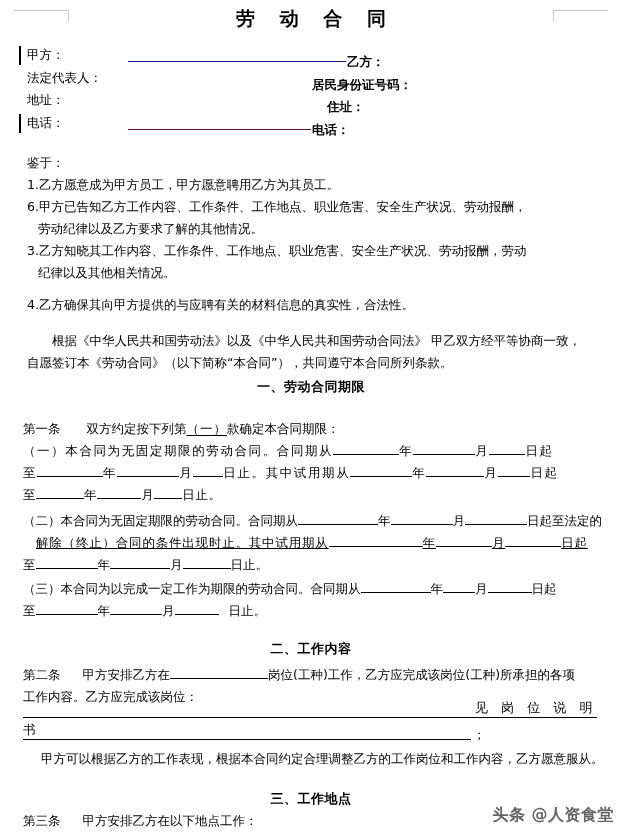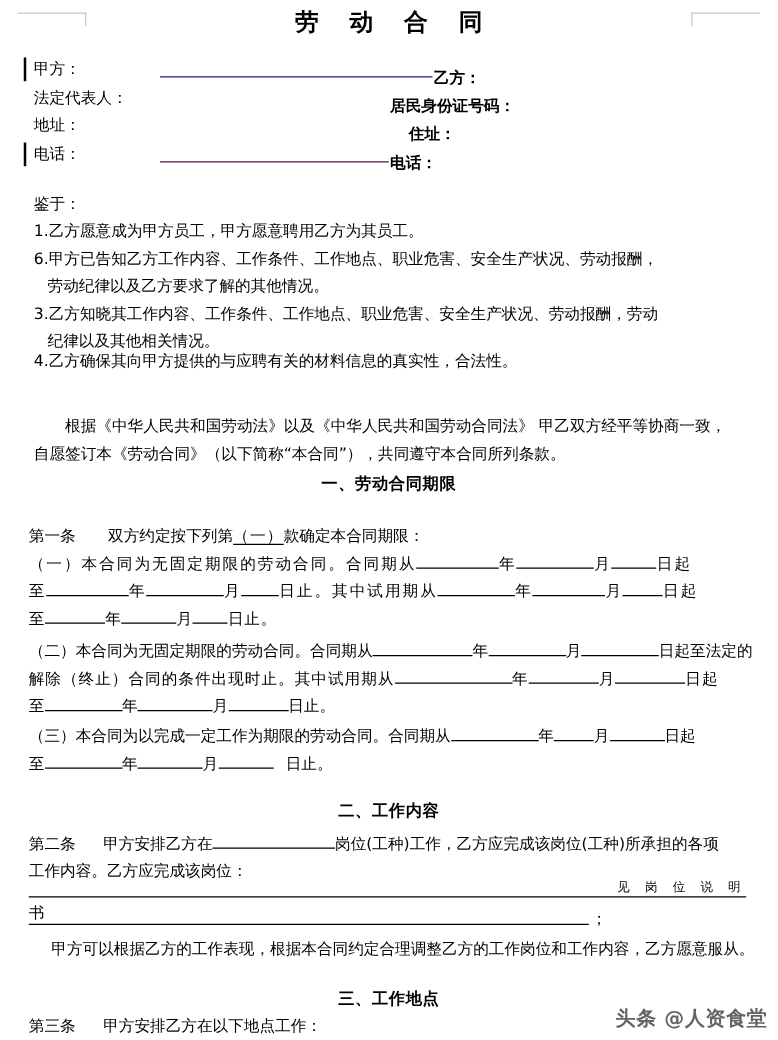--- a/index.html
+++ b/index.html
@@ -128,21 +128,21 @@
   
   .ul-row {
     position: absolute;
     border-bottom: 1px solid #000;
     height: 17px;
   }
   .ul-row .txt {
     position: absolute;
     right: 0;
     bottom: 0px;
-    font-size: 10px;
+    font-size: 13px;
     letter-spacing: 4.5px;
     white-space: nowrap;
   }
   .ul-row .txt-left {
     position: absolute;
     left: 0;
     bottom: 0px;
     font-size: 12.5px;
     white-space: nowrap;
   }
@@ -203,21 +203,21 @@
       <span class="p-right" style="left:285px;">电话：</span>
     </div>
   </div>
 
   <div class="para" style="left:27px; top:152px;">鉴于：</div>
   <div class="para" style="left:27px; top:174px;">1.乙方愿意成为甲方员工，甲方愿意聘用乙方为其员工。</div>
   <div class="para" style="left:27px; top:196px;">6.甲方已告知乙方工作内容、工作条件、工作地点、职业危害、安全生产状况、劳动报酬，</div>
   <div class="para" style="left:38px; top:218px;">劳动纪律以及乙方要求了解的其他情况。</div>
   <div class="para" style="left:27px; top:240px;">3.乙方知晓其工作内容、工作条件、工作地点、职业危害、安全生产状况、劳动报酬，劳动</div>
   <div class="para" style="left:38px; top:262px;">纪律以及其他相关情况。</div>
-  <div class="para" style="left:27px; top:278px;">4.乙方确保其向甲方提供的与应聘有关的材料信息的真实性，合法性。</div>
+  <div class="para" style="left:27px; top:294px;">4.乙方确保其向甲方提供的与应聘有关的材料信息的真实性，合法性。</div>
 
   <div class="para" style="left:52px; top:330px;">根据《中华人民共和国劳动法》以及《中华人民共和国劳动合同法》 甲乙双方经平等协商一致，</div>
   <div class="para" style="left:27px; top:352px;">自愿签订本《劳动合同》（以下简称“本合同”），共同遵守本合同所列条款。</div>
 
   <div class="section-head" style="top:378px;">一、劳动合同期限</div>
 
   <div class="para" style="left:23px; top:418px;">
     <span>第一条</span>
     <span style="display:inline-block;width:22px;"></span><span>双方约定按下列第</span><span class="u" style="letter-spacing:1px;">（一）</span><span>款确定本合同期限：</span>
   </div>
@@ -228,21 +228,21 @@
   <div class="para" style="left:23px; top:462px; letter-spacing:1.6px;">
     <span>至</span><span class="blank" style="width:66px;"></span><span>年</span><span class="blank" style="width:62px;"></span><span>月</span><span class="blank" style="width:30px;"></span><span>日止。其中试用期从</span><span class="blank" style="width:62px;"></span><span>年</span><span class="blank" style="width:58px;"></span><span>月</span><span class="blank" style="width:32px;"></span><span>日起</span>
   </div>
   <div class="para" style="left:23px; top:484px; letter-spacing:0.6px;">
     <span>至</span><span class="blank" style="width:48px;"></span><span>年</span><span class="blank" style="width:44px;"></span><span>月</span><span class="blank" style="width:28px;"></span><span>日止。</span>
   </div>
 
   <div class="para" style="left:23px; top:510px;text-align:center;">
     <span>（二）本合同为无固定期限的劳动合同。合同期从</span><span class="blank" style="width:80px;"></span><span>年</span><span class="blank" style="width:62px;"></span><span>月</span><span class="blank" style="width:62px;"></span><span>日起至法定的</span>
   </div>
-  <div class="para" style="left:23px; top:532px; letter-spacing:0.8px;">
+  <div class="para" style="left:36px; top:532px; letter-spacing:0.8px;text-decoration:underline;">
     <span>解除（终止）合同的条件出现时止。其中试用期从</span><span class="blank" style="width:94px;"></span><span>年</span><span class="blank" style="width:56px;"></span><span>月</span><span class="blank" style="width:56px;"></span><span>日起</span>
   </div>
   <div class="para" style="left:23px; top:554px;">
     <span>至</span><span class="blank" style="width:62px;"></span><span>年</span><span class="blank" style="width:60px;"></span><span>月</span><span class="blank" style="width:48px;"></span><span>日止。</span>
   </div>
 
   <div class="para" style="left:23px; top:578px;">
     <span>（三）本合同为以完成一定工作为期限的劳动合同。合同期从</span><span class="blank" style="width:70px;"></span><span>年</span><span class="blank" style="width:32px;"></span><span>月</span><span class="blank" style="width:44px;"></span><span>日起</span>
   </div>
   <div class="para" style="left:23px; top:600px;">

